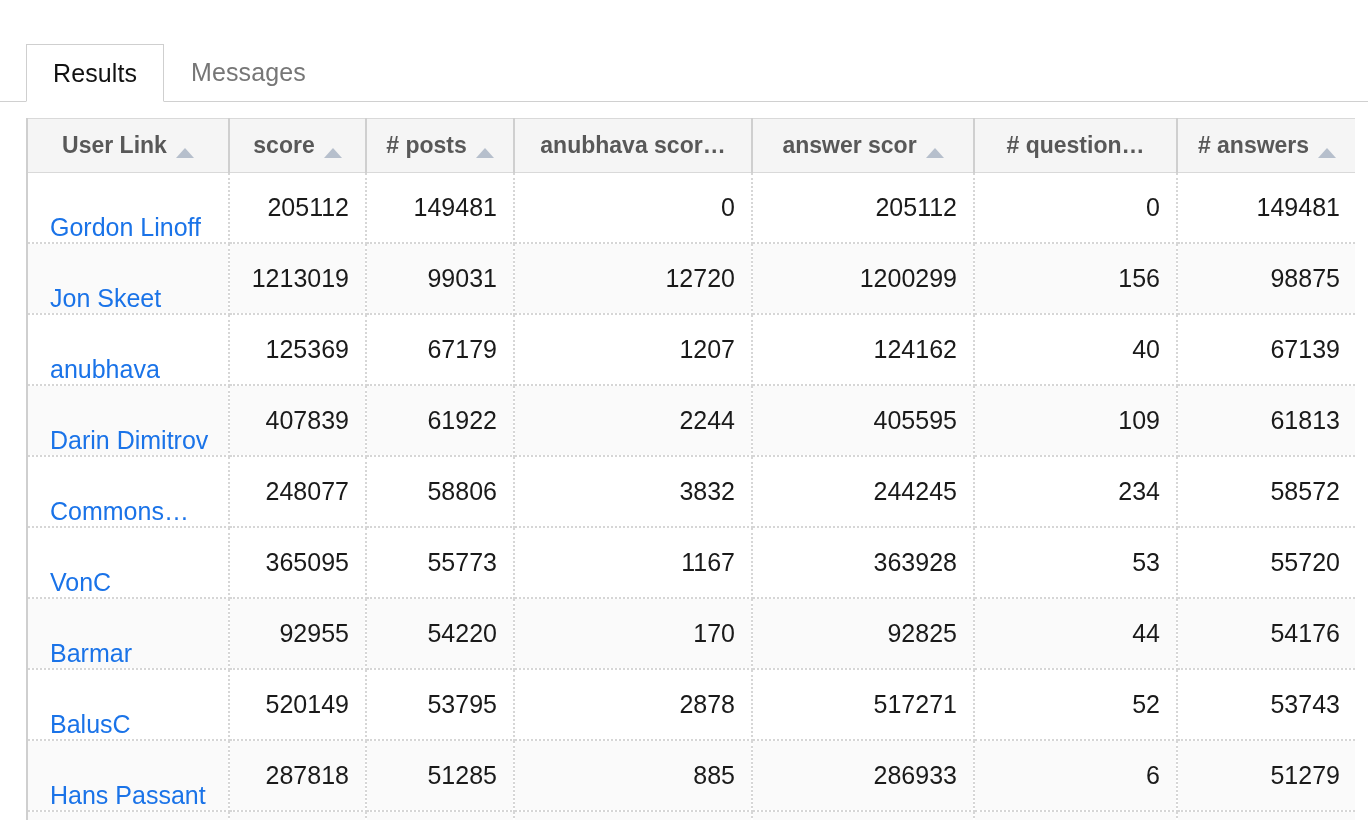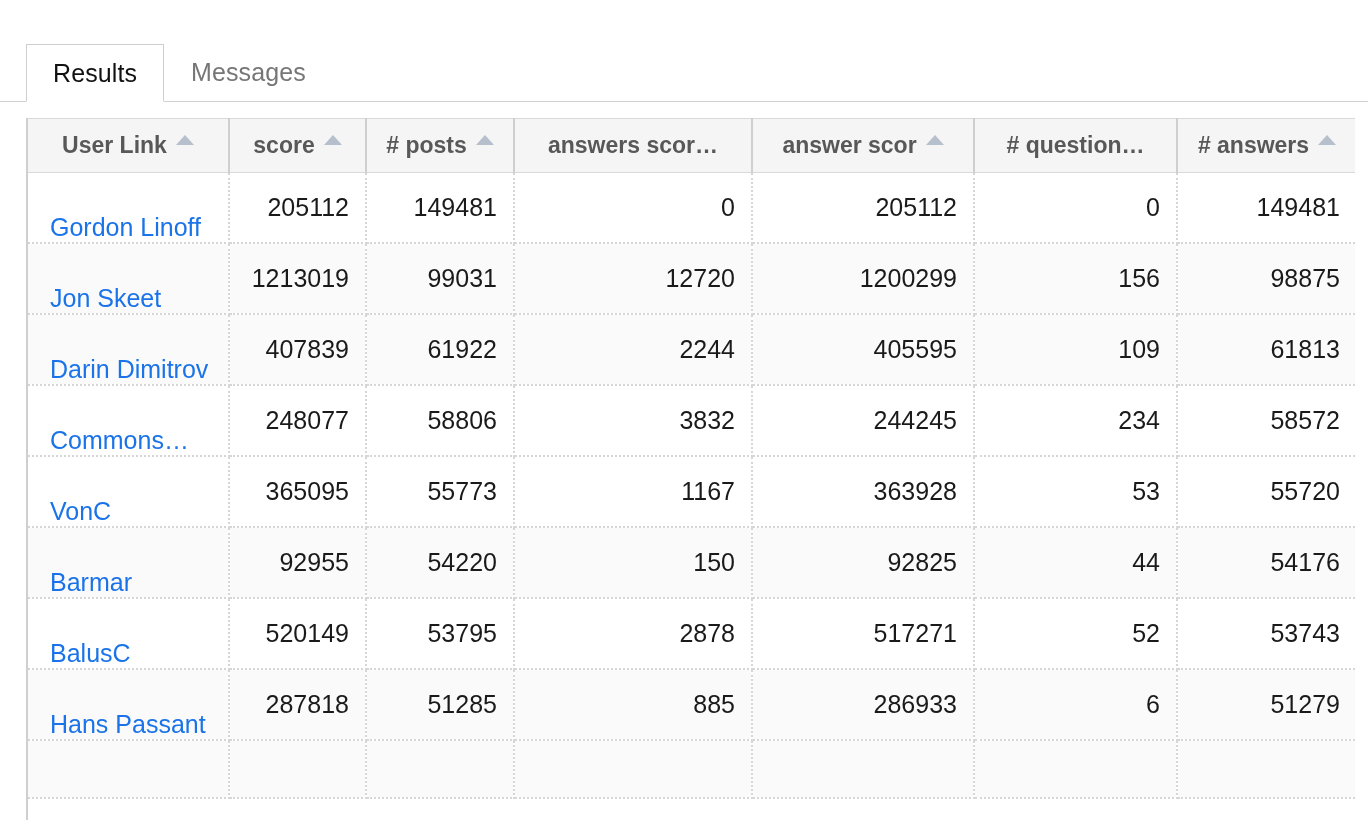--- a/index.html
+++ b/index.html
@@ -95,21 +95,21 @@
     border-bottom: 1px solid #d9d9d9;
     font-size: 23px;
     font-weight: bold;
     color: #585858;
     vertical-align: middle;
   }
   thead th.last { border-right: 2px solid #cfcfcf; }
 
   .hcell {
     display: flex;
-    align-items: flex-start;
+    align-items: flex-end;
     justify-content: center;
     gap: 9px;
     padding: 0 14px;
     overflow: hidden;
   }
   .hlabel {
     overflow: hidden;
     text-overflow: ellipsis;
     white-space: nowrap;
     line-height: 1.1;
@@ -202,21 +202,21 @@
               </div>
             </th>
             <th>
               <div class="hcell">
                 <span class="hlabel"># posts</span>
                 <span class="sort-asc"></span>
               </div>
             </th>
             <th>
               <div class="hcell">
-                <span class="hlabel">answers scor…</span>
+                <span class="hlabel">anubhava scor…</span>
               </div>
             </th>
             <th>
               <div class="hcell">
                 <span class="hlabel">answer scor</span>
                 <span class="sort-asc"></span>
               </div>
             </th>
             <th>
               <div class="hcell">
@@ -271,20 +271,43 @@
             <td class="">
               <span class="cellnum">1200299</span>
             </td>
             <td class="">
               <span class="cellnum">156</span>
             </td>
             <td class="lastcol">
               <span class="cellnum">98875</span>
             </td>
           </tr>
+          <tr class="odd">
+            <td class="user">
+              <span class="celluser">anubhava</span>
+            </td>
+            <td class="">
+              <span class="cellnum">125369</span>
+            </td>
+            <td class="">
+              <span class="cellnum">67179</span>
+            </td>
+            <td class="">
+              <span class="cellnum">1207</span>
+            </td>
+            <td class="">
+              <span class="cellnum">124162</span>
+            </td>
+            <td class="">
+              <span class="cellnum">40</span>
+            </td>
+            <td class="lastcol">
+              <span class="cellnum">67139</span>
+            </td>
+          </tr>
           <tr class="even">
             <td class="user">
               <span class="celluser">Darin Dimitrov</span>
             </td>
             <td class="">
               <span class="cellnum">407839</span>
             </td>
             <td class="">
               <span class="cellnum">61922</span>
             </td>
@@ -351,21 +374,21 @@
             <td class="user">
               <span class="celluser">Barmar</span>
             </td>
             <td class="">
               <span class="cellnum">92955</span>
             </td>
             <td class="">
               <span class="cellnum">54220</span>
             </td>
             <td class="">
-              <span class="cellnum">150</span>
+              <span class="cellnum">170</span>
             </td>
             <td class="">
               <span class="cellnum">92825</span>
             </td>
             <td class="">
               <span class="cellnum">44</span>
             </td>
             <td class="lastcol">
               <span class="cellnum">54176</span>
             </td>

